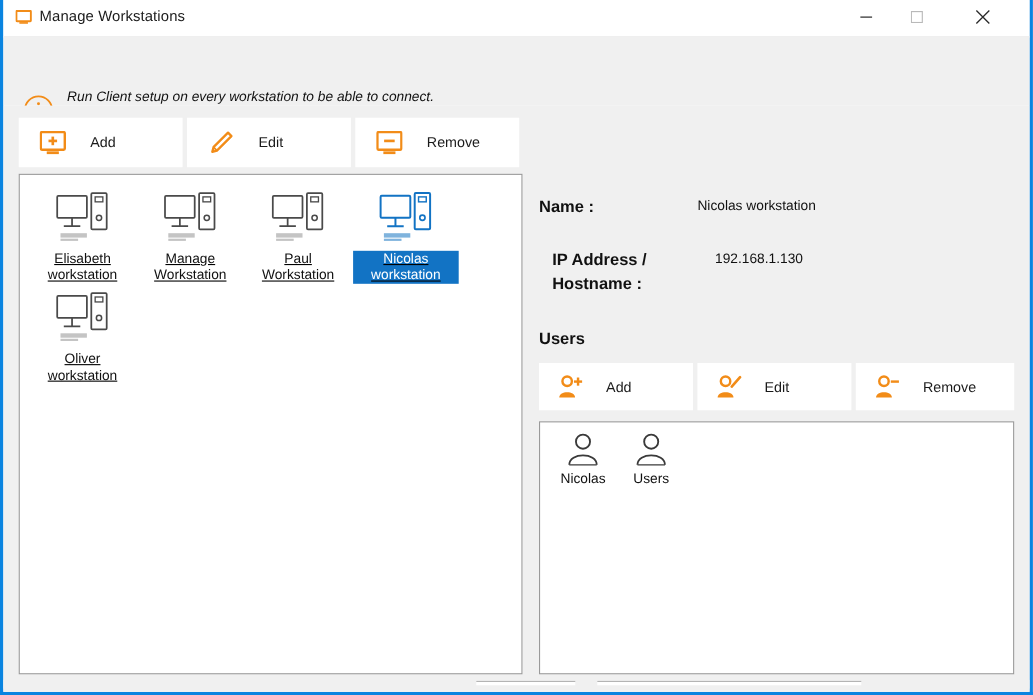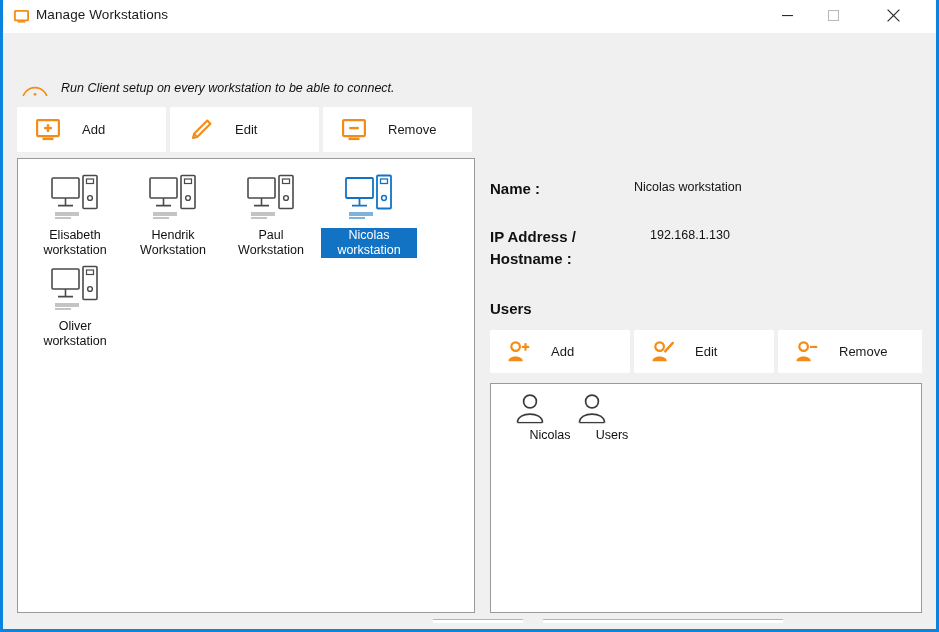--- a/index.html
+++ b/index.html
@@ -151,20 +151,21 @@
     display: flex;
     flex-wrap: wrap;
   }
   .ws-item {
     width: 98px;
     padding-top: 6px;
     display: flex;
     flex-direction: column;
     align-items: center;
     cursor: pointer;
+    text-decoration: underline;
   }
   .ws-icon {
     width: 52px;
     height: 52px;
     display: flex;
     align-items: center;
     justify-content: center;
   }
   .ws-label {
     margin-top: 3px;
@@ -197,21 +198,21 @@
     white-space: nowrap;
   }
   .field-value {
     position: absolute;
     font-size: 12.5px;
     color: #111111;
     white-space: nowrap;
   }
   #lbl-name   { left: 4px; top: 20px; }
   #val-name   { left: 148px; top: 22px; }
-  #lbl-ip     { left: 4px; top: 68px; width: 130px; white-space: normal; }
+  #lbl-ip     { left: 16px; top: 68px; width: 130px; white-space: normal; }
   #val-ip     { left: 164px; top: 70px; }
   #lbl-users  { left: 4px; top: 140px; }
 
   
   .ubtn {
     position: absolute;
     top: 172px;
     height: 43px;
     background: #ffffff;
     display: flex;
@@ -259,21 +260,20 @@
   }
   .user-icon {
     width: 36px; height: 36px;
     display: flex; align-items: center; justify-content: center;
   }
   .user-label {
     margin-top: 1px;
     font-size: 12.5px;
     color: #101010;
     text-align: center;
-    padding-left: 40px;
   }
 
   
   #bottom-strip {
     position: absolute;
     left: 0; top: 618px;
     width: 933px;
     height: 8px;
     background: #f0f0f0;
     overflow: hidden;
@@ -389,21 +389,21 @@
           <svg width="52" height="50" viewBox="0 0 52 50">
             <rect x="3" y="4" width="27" height="20" rx="1" fill="none" stroke="#4a4a4a" stroke-width="1.6"></rect>
             <path d="M16.5 24 L16.5 31 M9 31.6 L24 31.6" stroke="#4a4a4a" stroke-width="1.6"></path>
             <rect x="34" y="1.5" width="14" height="33" rx="1" fill="none" stroke="#4a4a4a" stroke-width="1.6"></rect>
             <rect x="37.5" y="5" width="7" height="4.5" fill="none" stroke="#4a4a4a" stroke-width="1.2"></rect>
             <circle cx="41" cy="24" r="2.4" fill="none" stroke="#4a4a4a" stroke-width="1.4"></circle>
             <rect x="6" y="38" width="24" height="4" fill="#c4c4c4"></rect>
             <rect x="6" y="43" width="16" height="2" fill="#c4c4c4"></rect>
           </svg>
         </span>
-        <span class="ws-label">Hendrik Workstation</span>
+        <span class="ws-label">Manage Workstation</span>
       </div>
 
       <div class="ws-item">
         <span class="ws-icon">
           <svg width="52" height="50" viewBox="0 0 52 50">
             <rect x="3" y="4" width="27" height="20" rx="1" fill="none" stroke="#4a4a4a" stroke-width="1.6"></rect>
             <path d="M16.5 24 L16.5 31 M9 31.6 L24 31.6" stroke="#4a4a4a" stroke-width="1.6"></path>
             <rect x="34" y="1.5" width="14" height="33" rx="1" fill="none" stroke="#4a4a4a" stroke-width="1.6"></rect>
             <rect x="37.5" y="5" width="7" height="4.5" fill="none" stroke="#4a4a4a" stroke-width="1.2"></rect>
             <circle cx="41" cy="24" r="2.4" fill="none" stroke="#4a4a4a" stroke-width="1.4"></circle>

